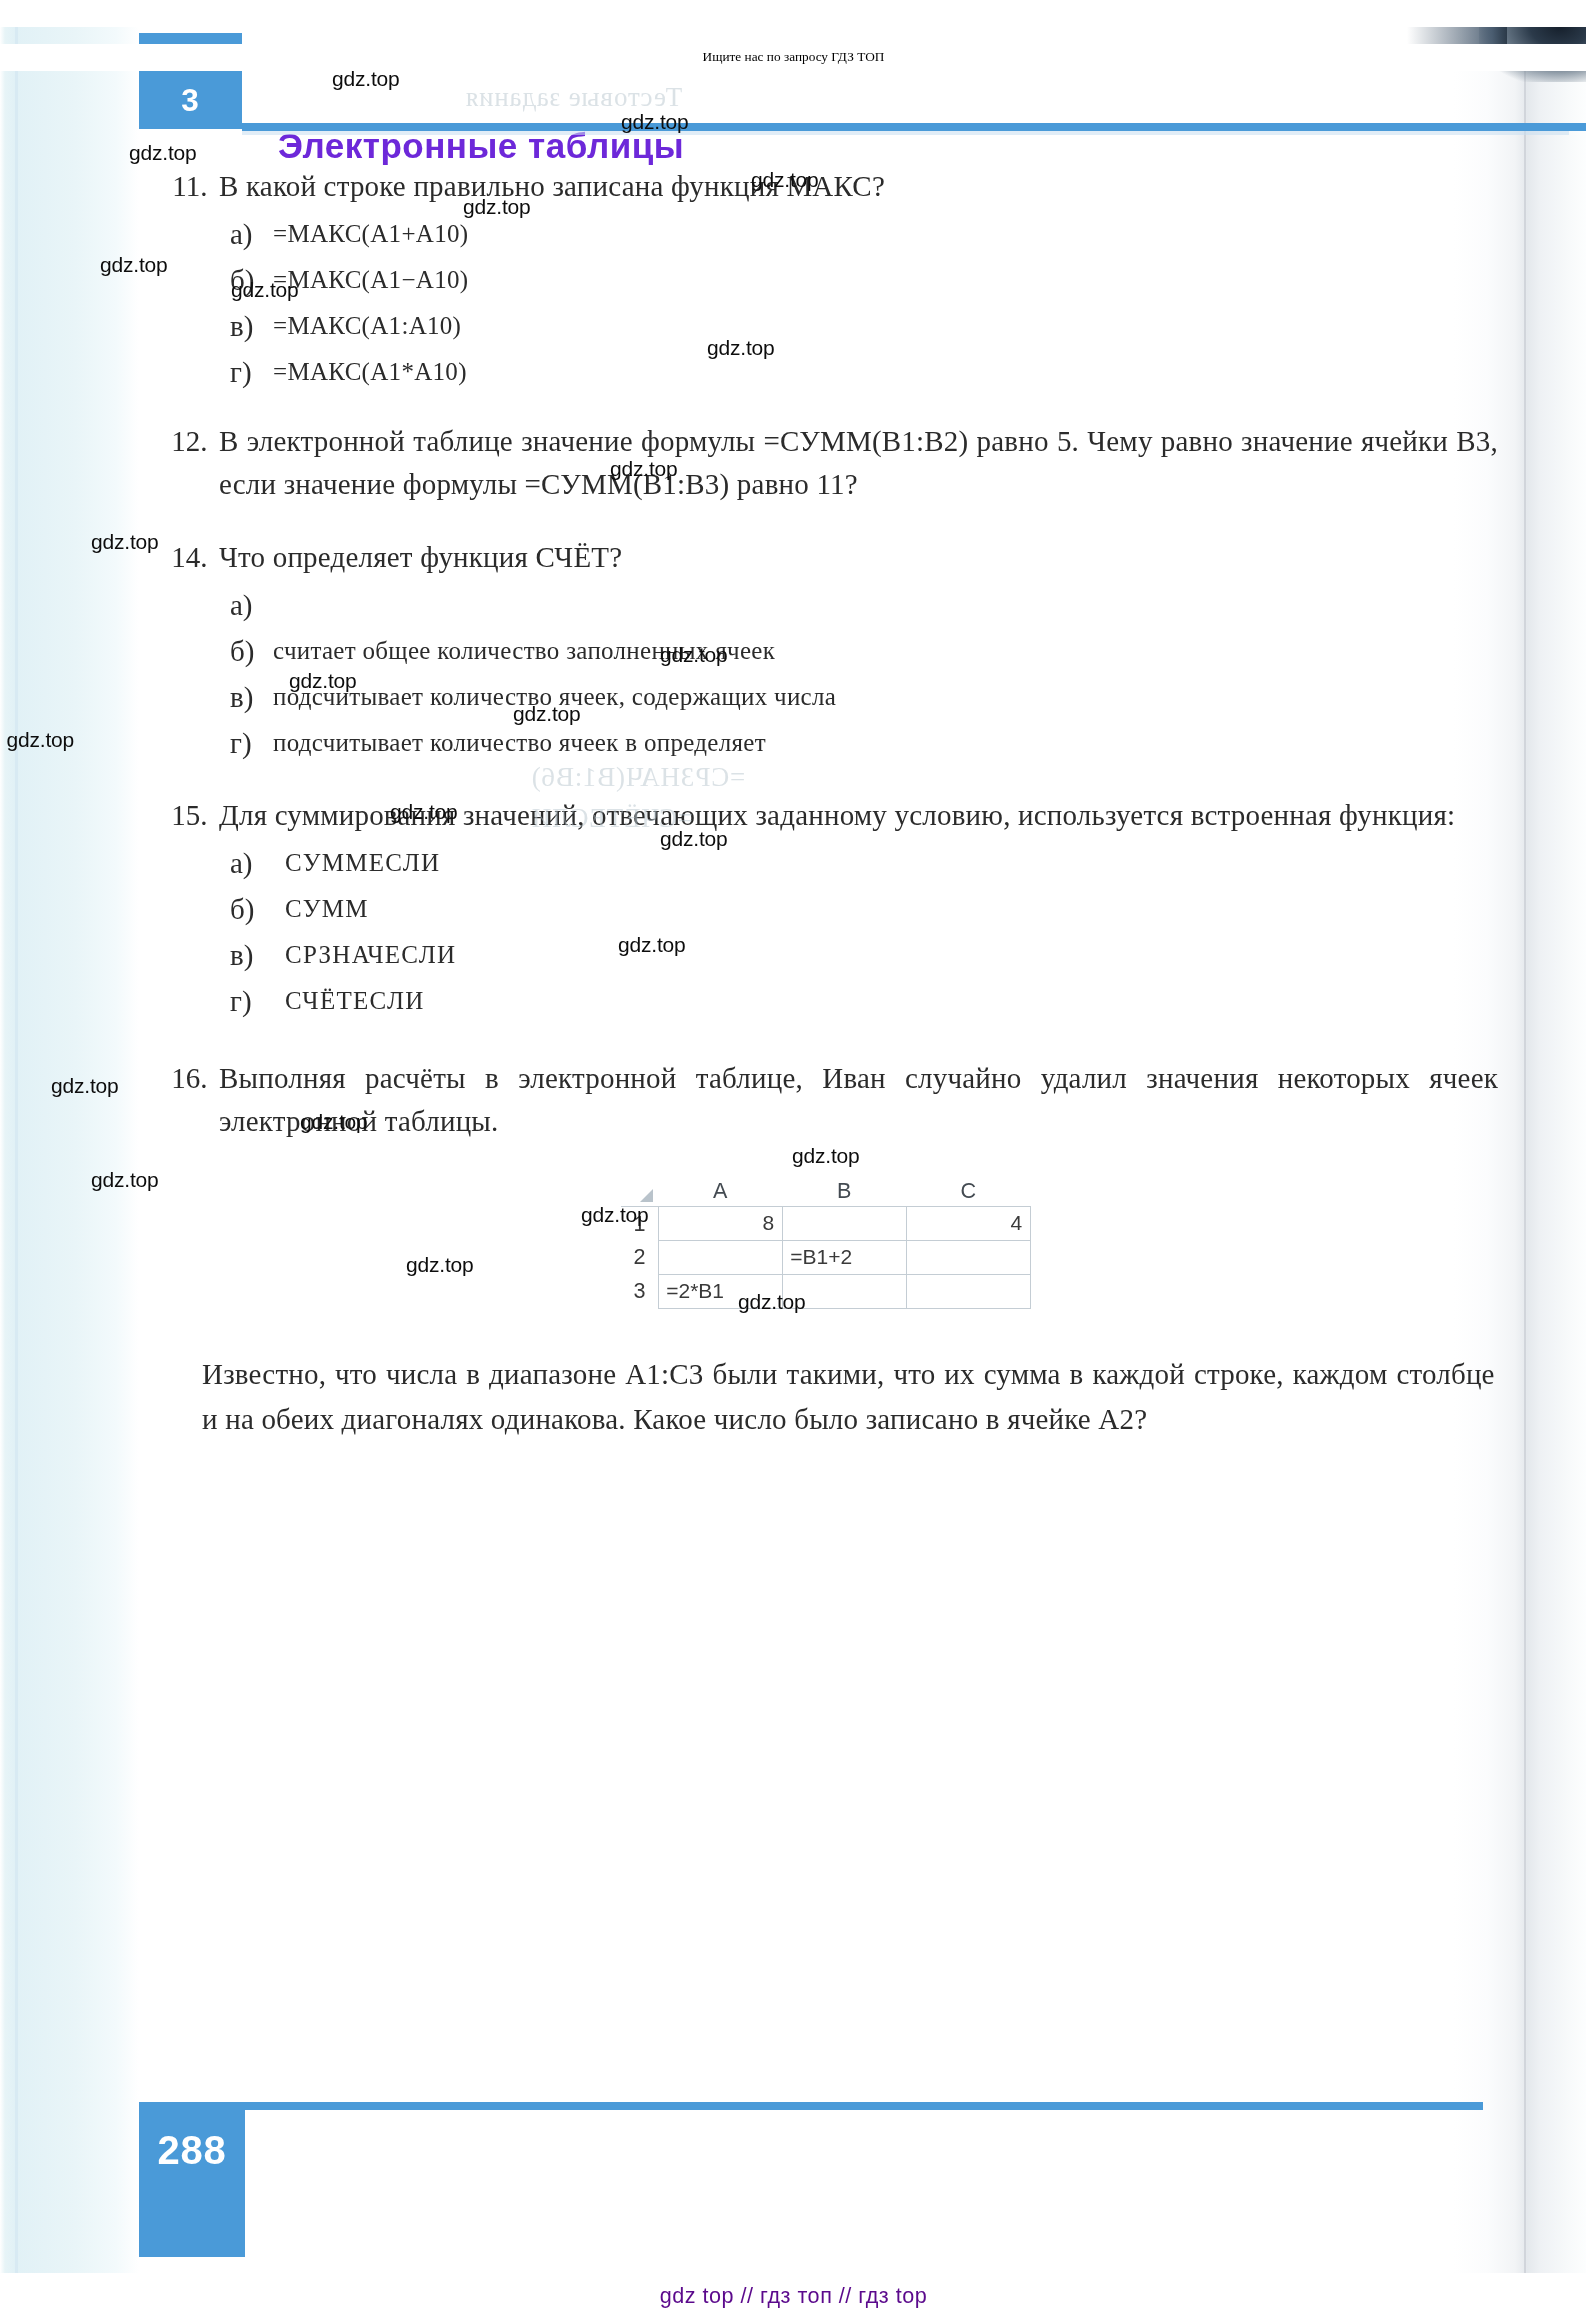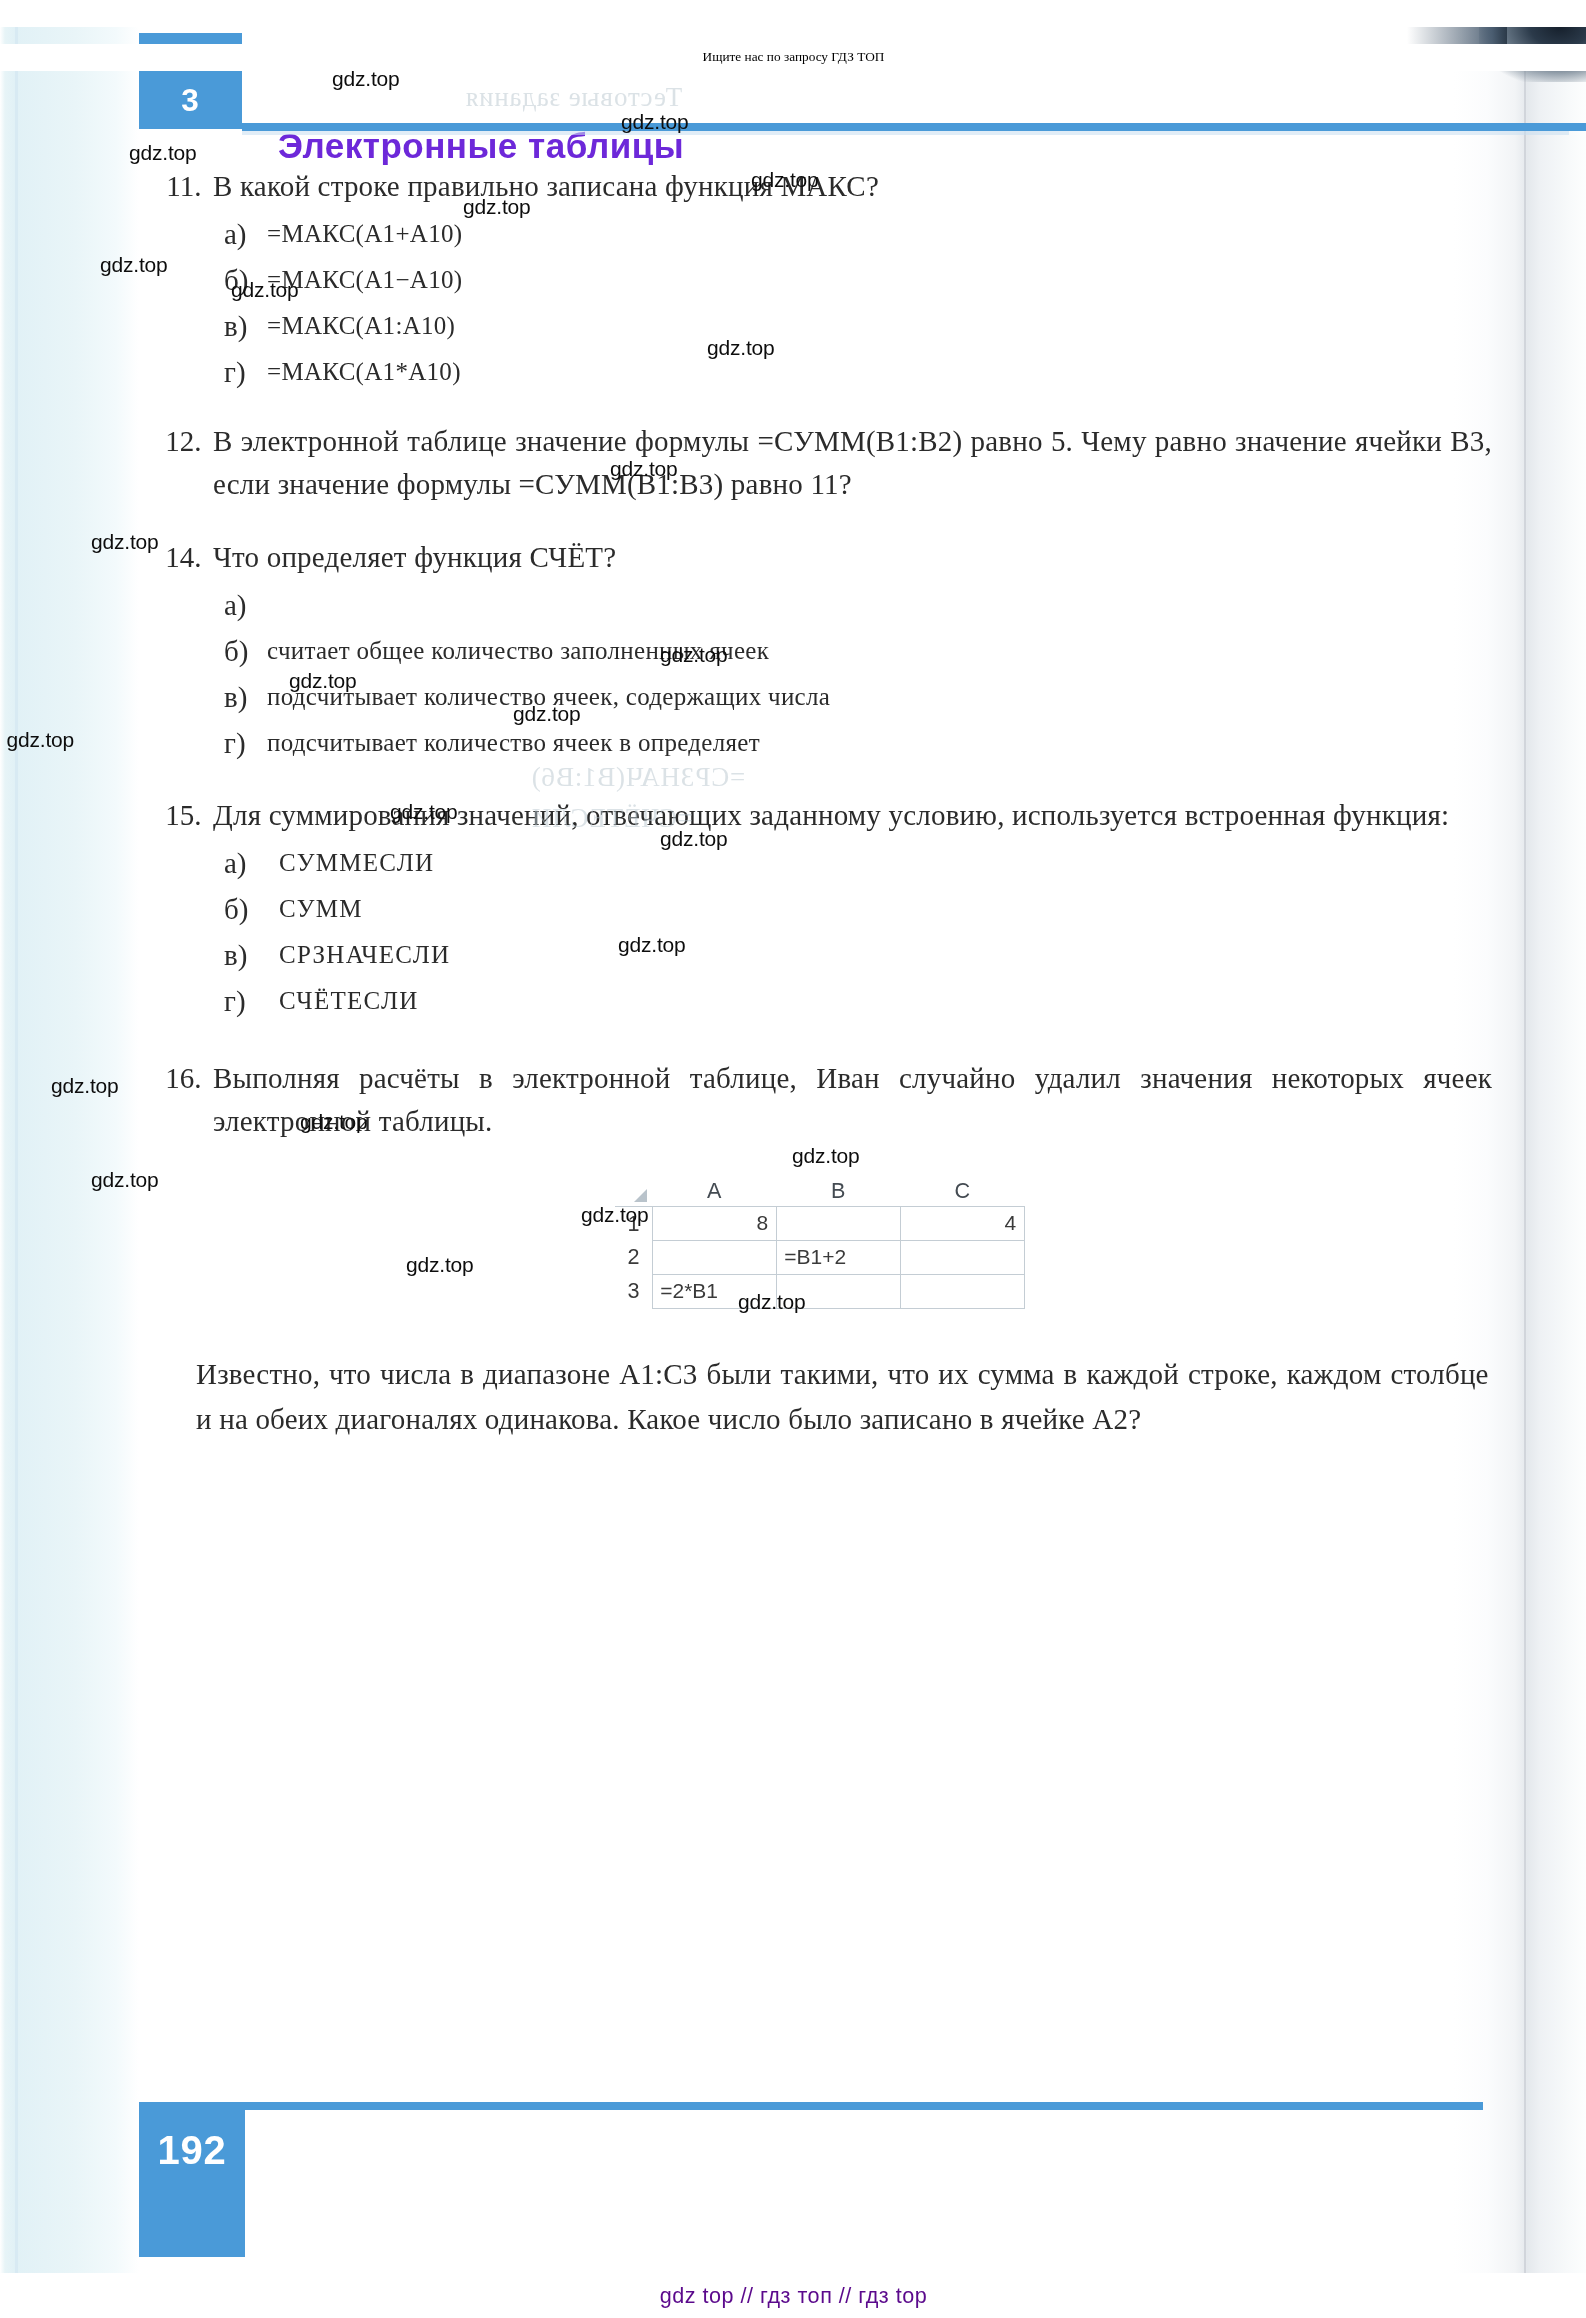--- a/index.html
+++ b/index.html
@@ -129,21 +129,21 @@
     position: absolute;
     left: 103px; top: 98px;
     width: 1327px; height: 4.1px;
     background: #c9def1;
     opacity: .55;
   }
 
   
   .content {
     position: absolute;
-    left: 148px; top: 123px;
+    left: 154px; top: 123px;
     width: 1344px;
   }
 
   .q-block { position: relative; margin-bottom: 0px; }
 
   .q-row { display: flex; align-items: flex-start; }
 
   .q-num {
     width: 65px;
     flex: 0 0 65px;
@@ -483,21 +483,21 @@
       </div>
 
       <div class="closing-para">Известно, что числа в диапазоне А1:С3 были такими, что их сумма в каждой строке, каждом столбце и на обеих диагоналях одинакова. Какое число было записано в ячейке А2?</div>
     </div>
 
   </div>
 
   <div class="page-foot">
     <div class="foot-rule"></div>
     <div class="foot-badge">
-      <span class="foot-page-num">192</span>
+      <span class="foot-page-num">288</span>
     </div>
   </div>
 
   <div id="watermark-layer">
       <span class="wm" style="left: 332px; top: 40px;">gdz.top</span>
       <span class="wm" style="left: 621px; top: 83px;">gdz.top</span>
       <span class="wm" style="left: 129px; top: 114px;">gdz.top</span>
       <span class="wm" style="left: 751px; top: 141px;">gdz.top</span>
       <span class="wm" style="left: 463px; top: 168px;">gdz.top</span>
       <span class="wm" style="left: 100px; top: 226px;">gdz.top</span>

